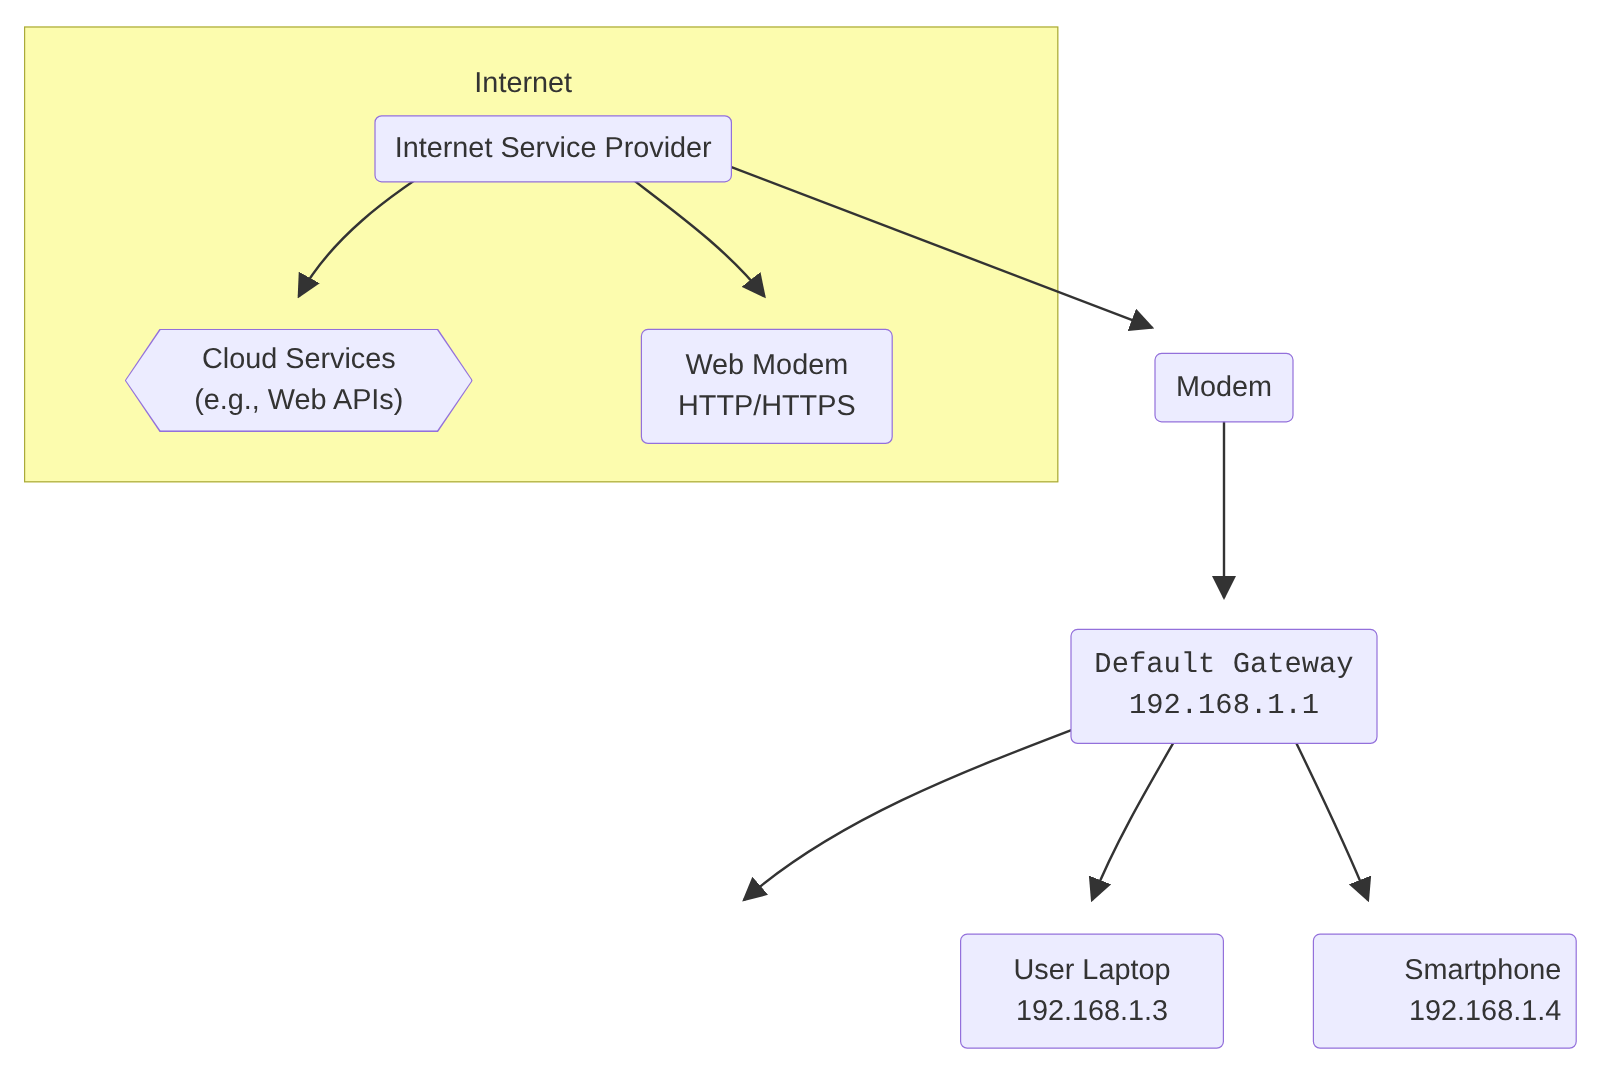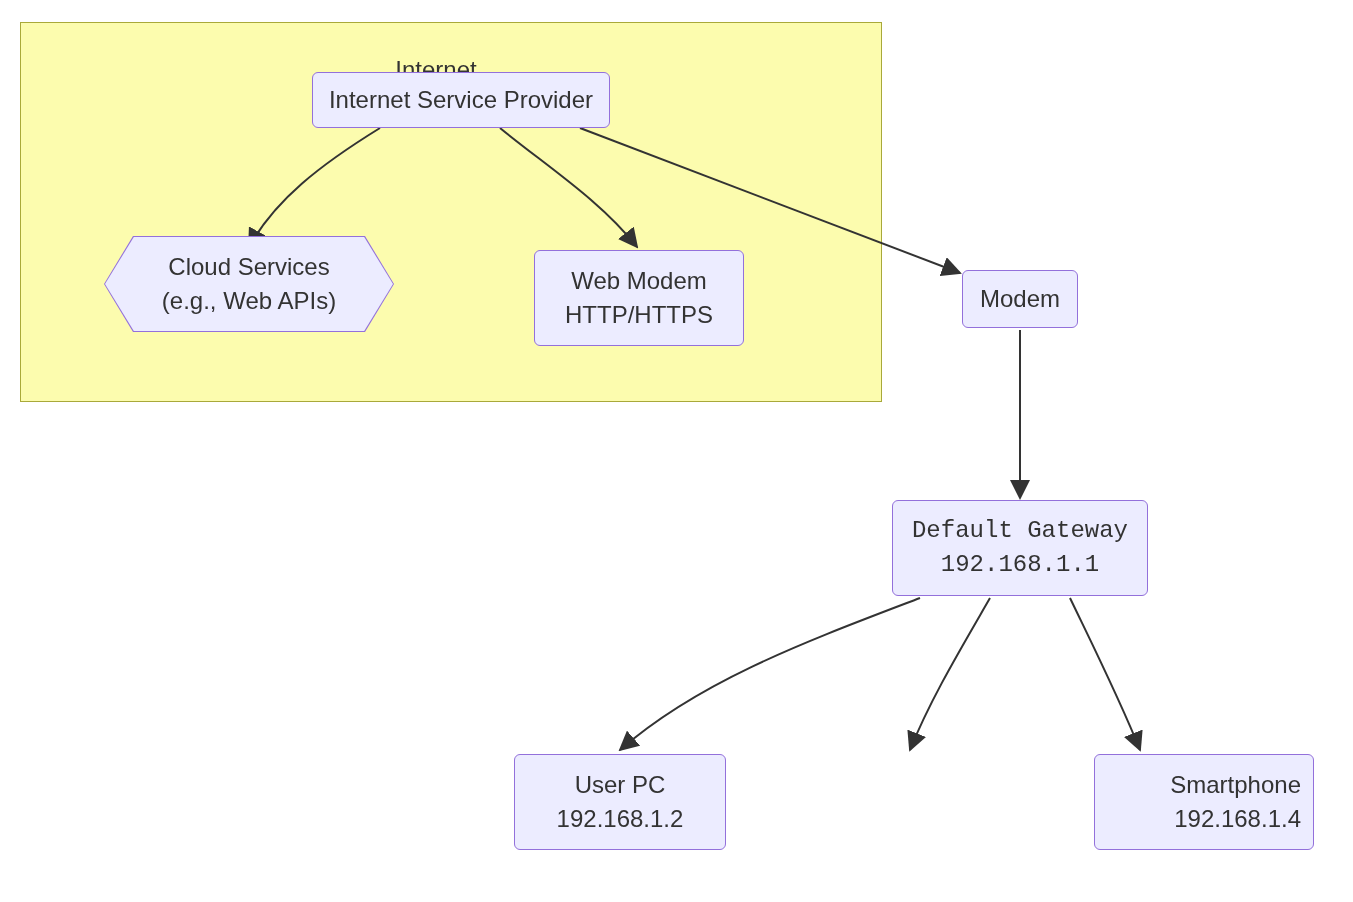--- a/index.html
+++ b/index.html
@@ -42,20 +42,21 @@
     box-sizing: border-box;
     display: flex;
     flex-direction: column;
     align-items: center;
     justify-content: center;
     font-size: 24px;
     line-height: 1.4;
     color: #333333;
     text-align: center;
     padding: 4px 12px;
+    margin-top: 24px;
   }
   .node .line1, .node .line2 { white-space: nowrap; }
   .hex {
     border: none;
     background: transparent;
     padding: 0;
   }
   .hex .hex-border {
     position: absolute;
     inset: 0;
@@ -100,21 +101,21 @@
 
     <path d="M 990 598 C 960 650, 930 700, 910 750" fill="none" stroke="#333333" stroke-width="2" marker-end="url(#arrow)"></path>
 
     <path d="M 1070 598 C 1095 650, 1120 700, 1140 750" fill="none" stroke="#333333" stroke-width="2" marker-end="url(#arrow)"></path>
   </svg>
 
   <div class="node" style="left:312px; top:72px; width:298px; height:56px;">
     <span class="line1">Internet Service Provider</span>
   </div>
 
-  <div class="node hex" style="left:104px; top:236px; width:290px; height:96px;">
+  <div class="node hex" style="left:104px; top:250px; width:290px; height:86px;">
     <div class="hex-border"></div>
     <div class="hex-inner">
       <span class="line1">Cloud Services</span>
       <span class="line2">(e.g., Web APIs)</span>
     </div>
   </div>
 
   <div class="node" style="left:534px; top:250px; width:210px; height:96px;">
     <span class="line1">Web Modem</span>
     <span class="line2">HTTP/HTTPS</span>
@@ -122,24 +123,24 @@
 
   <div class="node" style="left:962px; top:270px; width:116px; height:58px;">
     <span class="line1">Modem</span>
   </div>
 
   <div class="node" style="left:892px; top:500px; width:256px; height:96px;font-family:Liberation Mono, monospace;">
     <span class="line1">Default Gateway</span>
     <span class="line2">192.168.1.1</span>
   </div>
 
-  <div class="node" style="left:514px; top:754px; width:212px; height:96px;">
-    <span class="line1">User PC</span>
-    <span class="line2">192.168.1.2</span>
+
+  <div class="node" style="left:800px; top:754px; width:220px; height:96px;">
+    <span class="line1">User Laptop</span>
+    <span class="line2">192.168.1.3</span>
   </div>
-
 
   <div class="node" style="left:1094px; top:754px; width:220px; height:96px;align-items:flex-end;">
     <span class="line1">Smartphone</span>
     <span class="line2">192.168.1.4</span>
   </div>
 
 </div>
 
 </body></html>

